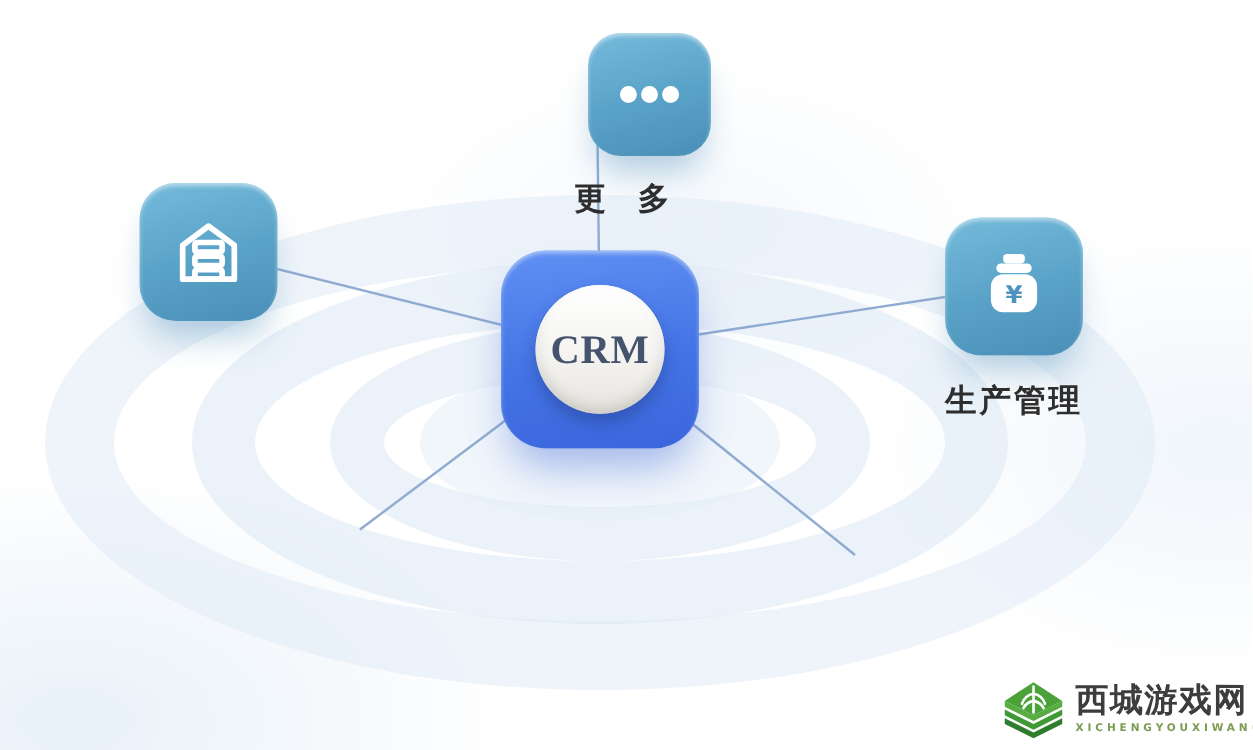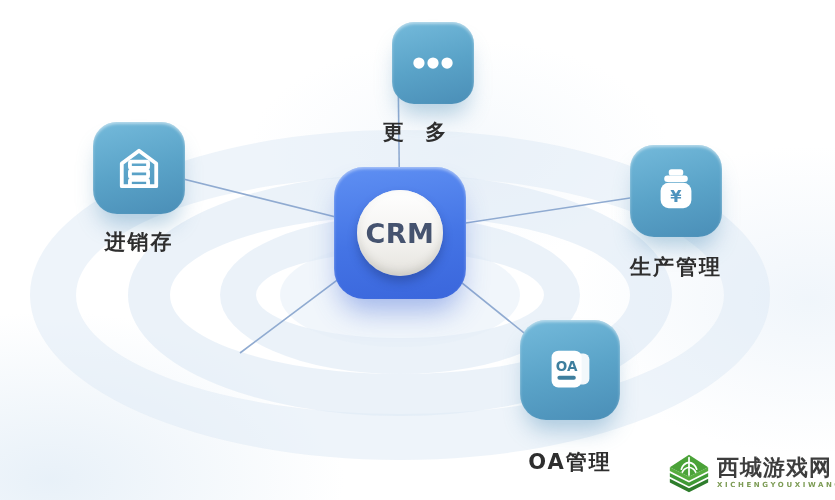--- a/index.html
+++ b/index.html
@@ -55,21 +55,21 @@
   .crm-tile{
     width:132px;height:132px;border-radius:30px;
     background:linear-gradient(172deg,#5f90f3 0%,#4474e5 55%,#3a66dc 100%);
     box-shadow:0 18px 28px -6px rgba(64,104,214,.45), inset 0 2px 3px rgba(255,255,255,.45);
     display:flex;align-items:center;justify-content:center;
   }
   .crm-badge{
     width:86px;height:86px;border-radius:50%;
     background:linear-gradient(180deg,#ffffff 0%,#f4f3f0 55%,#e6e4df 100%);
     box-shadow:0 6px 10px rgba(25,45,105,.35), inset 0 -4px 8px rgba(140,140,130,.30), inset 0 3px 4px #ffffff;
-    display:flex;align-items:center;justify-content:center;
+    display:flex;align-items:center;justify-content:center;font-family:Liberation Serif, serif;
   }
   .crm-text{font-size:27px;font-weight:800;color:#45536f;letter-spacing:.5px;}
   
   .watermark{position:absolute;left:666px;top:450px;z-index:5;display:flex;align-items:center;gap:5px;}
   .wm-text{display:flex;flex-direction:column;line-height:1;}
   .wm-title{font-size:22px;font-weight:800;color:#3d3d3d;letter-spacing:1px;}
   .wm-sub{font-size:7px;letter-spacing:2.6px;color:#7c9b54;margin-top:3px;font-weight:600;}
 </style>
 </head>
 <body>
@@ -109,49 +109,37 @@
     <div class="tile">
       <svg width="58" height="58" viewBox="0 0 64 64">
         <g stroke="#ffffff" stroke-width="4.2" fill="none" stroke-linejoin="round">
           <path d="M13 27 L32 13 L51 27 L51 52 L13 52 Z"></path>
           <rect x="22" y="25" width="20" height="7" rx="1.5"></rect>
           <rect x="22" y="35" width="20" height="7" rx="1.5"></rect>
           <rect x="22" y="45" width="20" height="7" rx="1.5"></rect>
         </g>
       </svg>
     </div>
-    <div class="label">进销存</div>
   </div>
 
   <div class="node n-exp">
     <div class="tile">
       <svg width="58" height="58" viewBox="0 0 64 64">
         <g fill="#ffffff">
           <rect x="24" y="8" width="16" height="7" rx="3"></rect>
           <rect x="19" y="15" width="26" height="7" rx="3.5"></rect>
           <rect x="15" y="23" width="34" height="28" rx="9"></rect>
         </g>
         <text x="32" y="44" font-size="18" font-weight="bold" fill="#4e93bd" text-anchor="middle">¥</text>
       </svg>
     </div>
     <div class="label">生产管理</div>
   </div>
 
 
-  <div class="node n-oa">
-    <div class="tile">
-      <svg width="62" height="62" viewBox="0 0 64 64">
-        <rect x="34" y="15" width="18" height="32" rx="6" fill="#ffffff" opacity="0.92"></rect>
-        <rect x="13" y="12" width="31" height="38" rx="7" fill="#ffffff"></rect>
-        <text x="28.5" y="33" font-size="14" font-weight="bold" fill="#3e7f9e" text-anchor="middle">OA</text>
-        <rect x="19" y="38" width="19" height="4" rx="2" fill="#3e7f9e"></rect>
-      </svg>
-    </div>
-    <div class="label">OA管理</div>
-  </div>
 
   <div class="node n-crm">
     <div class="crm-tile">
       <div class="crm-badge">
         <span class="crm-text">CRM</span>
       </div>
     </div>
   </div>
 
   <div class="watermark">

